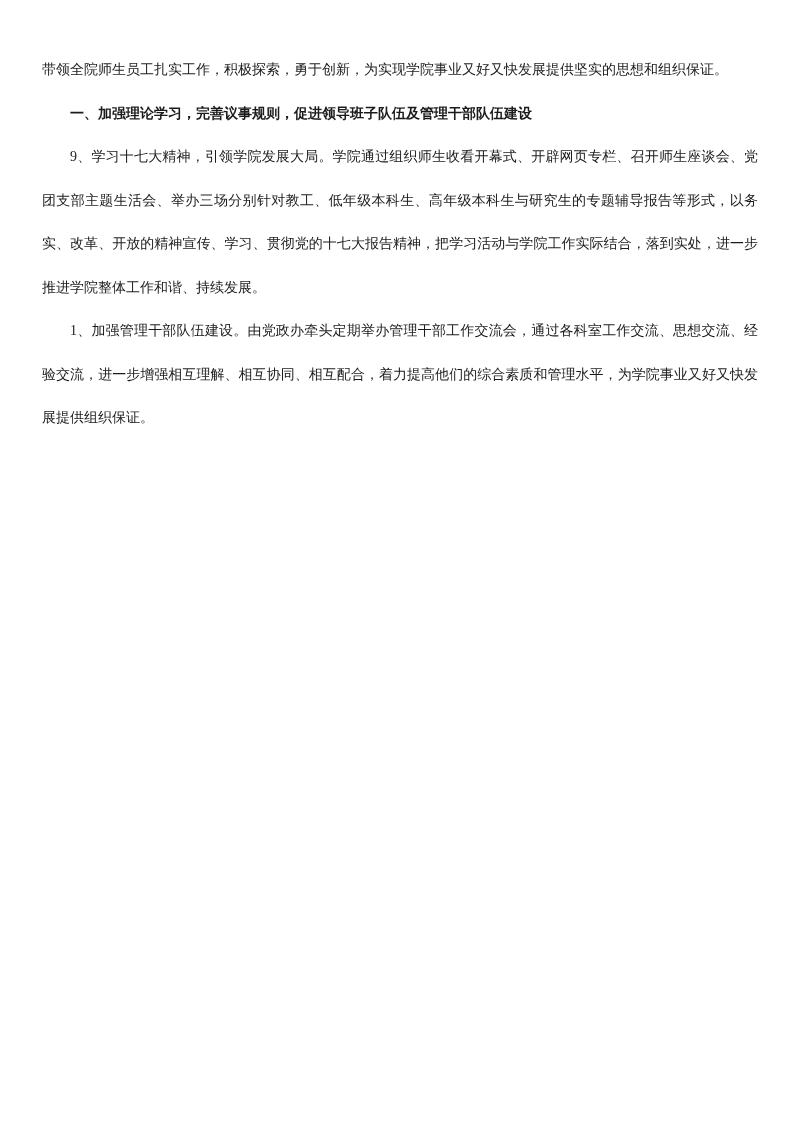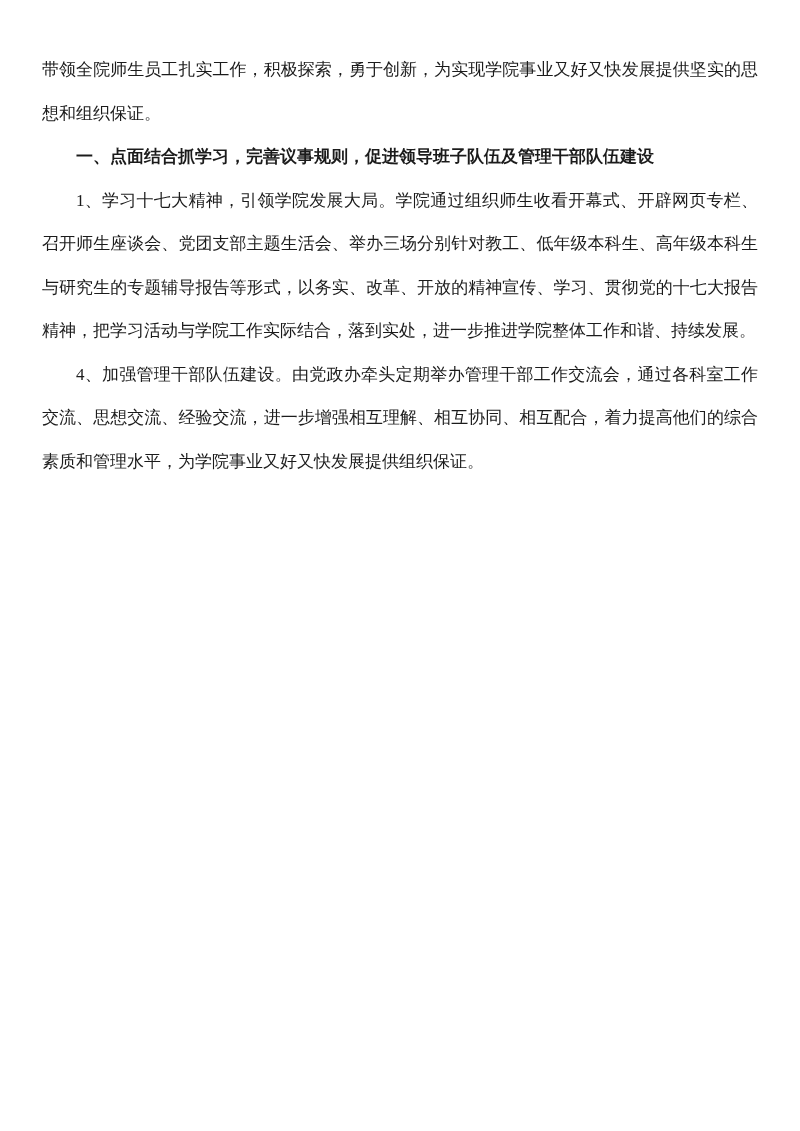--- a/index.html
+++ b/index.html
@@ -9,21 +9,21 @@
   }
   .page {
     position: relative;
     width: 800px;
     height: 1131px;
     box-sizing: border-box;
     background: #ffffff;
     padding: 48px 42px 0 42px;
     overflow: hidden;
     font-family: "Liberation Serif", "DejaVu Serif", serif;
-    font-size: 17px;
+    font-size: 14px;
     line-height: 43.5px;
     color: #1b1b1b;
   }
   .page p {
     margin: 0;
     text-align: justify;
     text-justify: inter-ideograph;
     word-break: break-all;
   }
   .para {
@@ -35,16 +35,16 @@
   .heading {
     text-indent: 2em;
     font-weight: bold;
   }
 </style>
 </head>
 <body>
 
 <div class="page">
   <p class="para no-indent">带领全院师生员工扎实工作，积极探索，勇于创新，为实现学院事业又好又快发展提供坚实的思想和组织保证。</p>
-  <p class="heading">一、点面结合抓学习，完善议事规则，促进领导班子队伍及管理干部队伍建设</p>
-  <p class="para">1、学习十七大精神，引领学院发展大局。学院通过组织师生收看开幕式、开辟网页专栏、召开师生座谈会、党团支部主题生活会、举办三场分别针对教工、低年级本科生、高年级本科生与研究生的专题辅导报告等形式，以务实、改革、开放的精神宣传、学习、贯彻党的十七大报告精神，把学习活动与学院工作实际结合，落到实处，进一步推进学院整体工作和谐、持续发展。</p>
-  <p class="para">4、加强管理干部队伍建设。由党政办牵头定期举办管理干部工作交流会，通过各科室工作交流、思想交流、经验交流，进一步增强相互理解、相互协同、相互配合，着力提高他们的综合素质和管理水平，为学院事业又好又快发展提供组织保证。</p>
+  <p class="heading">一、加强理论学习，完善议事规则，促进领导班子队伍及管理干部队伍建设</p>
+  <p class="para">9、学习十七大精神，引领学院发展大局。学院通过组织师生收看开幕式、开辟网页专栏、召开师生座谈会、党团支部主题生活会、举办三场分别针对教工、低年级本科生、高年级本科生与研究生的专题辅导报告等形式，以务实、改革、开放的精神宣传、学习、贯彻党的十七大报告精神，把学习活动与学院工作实际结合，落到实处，进一步推进学院整体工作和谐、持续发展。</p>
+  <p class="para">1、加强管理干部队伍建设。由党政办牵头定期举办管理干部工作交流会，通过各科室工作交流、思想交流、经验交流，进一步增强相互理解、相互协同、相互配合，着力提高他们的综合素质和管理水平，为学院事业又好又快发展提供组织保证。</p>
 </div>
 
 </body></html>

